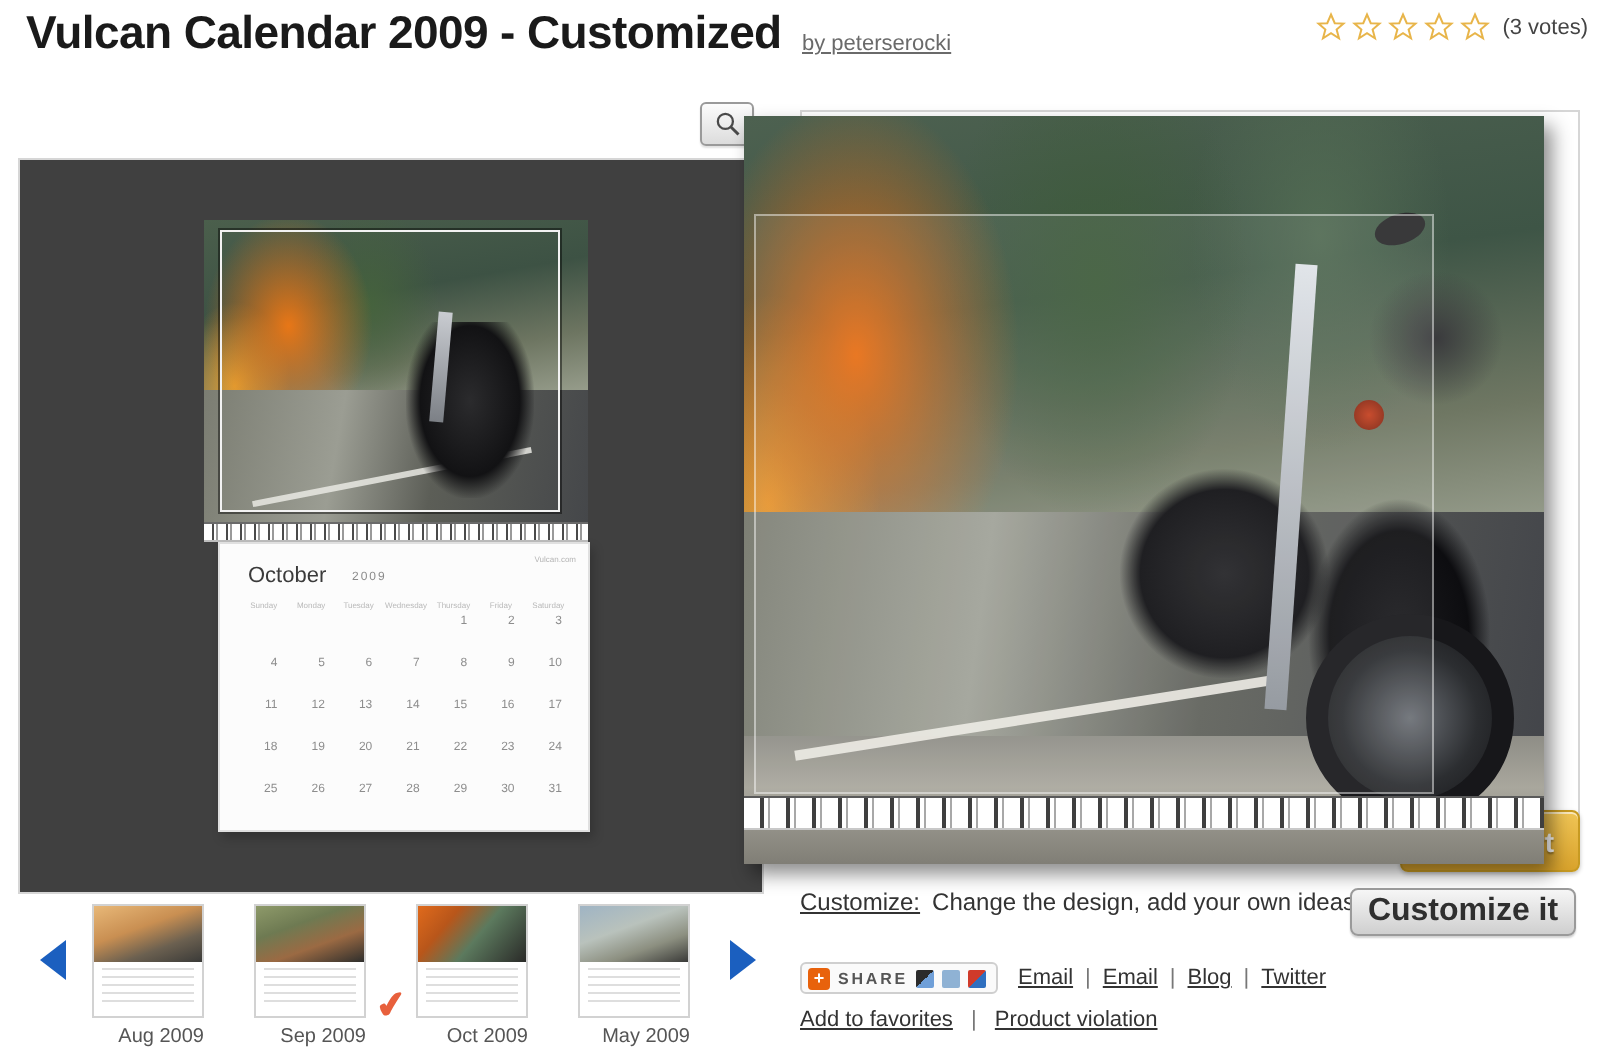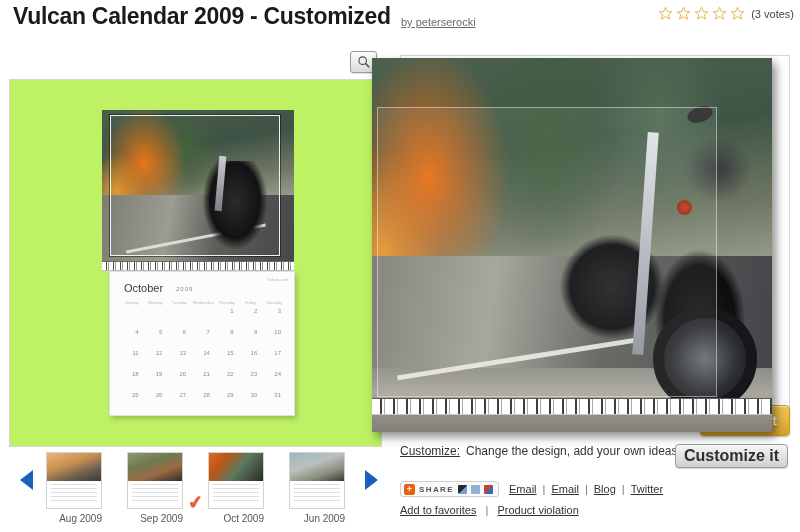--- a/index.html
+++ b/index.html
@@ -48,21 +48,21 @@
     position: absolute; left: 350px; top: 51px; width: 27px; height: 22px;
     border: 1px solid #9a9a9a; border-radius: 3px;
     background: linear-gradient(#fcfcfc, #dcdcdc);
     display: flex; align-items: center; justify-content: center; cursor: pointer;
     box-shadow: 0 1px 1px rgba(0,0,0,.12);
   }
 
   
   #left-panel {
     position: absolute; left: 9px; top: 79px; width: 373px; height: 368px;
-    border: 1px solid #d6d6d6; background: #bef264;
+    border: 1px solid #d6d6d6; background: #404040;
   }
   #product-preview { position: absolute; left: 92px; top: 30px; width: 196px; height: 314px; }
   #cal-photo {
     position: absolute; left: 0; top: 0; width: 192px; height: 151px;
     background:
       radial-gradient(ellipse 60px 80px at 22% 35%, rgba(240,120,20,.95), rgba(200,80,15,0) 70%),
       radial-gradient(ellipse 40px 60px at 8% 55%, rgba(255,170,40,.8), rgba(255,170,40,0) 70%),
       radial-gradient(ellipse 50px 70px at 43% 28%, rgba(70,100,60,.9), rgba(70,100,60,0) 70%),
       linear-gradient(170deg, #4b5f4c 0%, #3d5244 28%, #6d7561 48%, #9aa08f 66%, #8d9183 80%, #73776b 100%);
     overflow: hidden;
@@ -434,21 +434,21 @@
       <div class="card">
         <div class="pic" style="background:linear-gradient(160deg,#9fb4c4 0%,#b9c2bc 40%,#8c8f80 70%,#3a3a38 100%)"></div>
         <div class="lines">
           <i></i>
             <i></i>
             <i></i>
             <i></i>
             <i></i>
         </div>
       </div>
-      <div class="cap">Jun 2009</div>
+      <div class="cap">May 2009</div>
     </div>
 
     <div id="check">✔</div>
 
     <div class="arrow" id="arrow-next"></div>
   </div>
 
 </div>
 
 </body></html>

